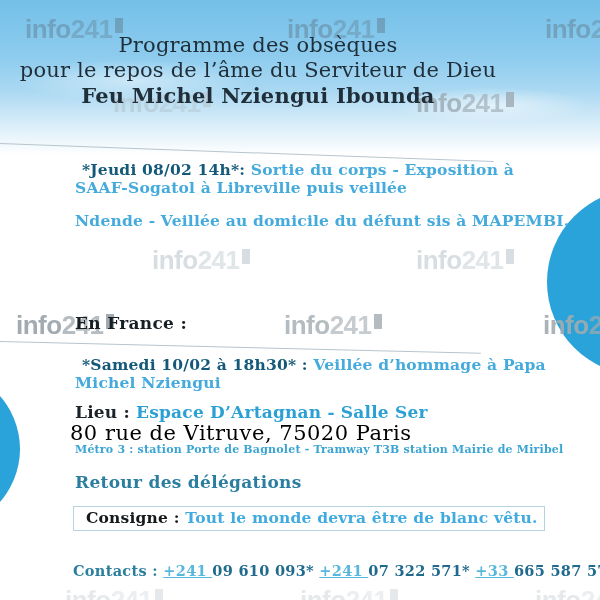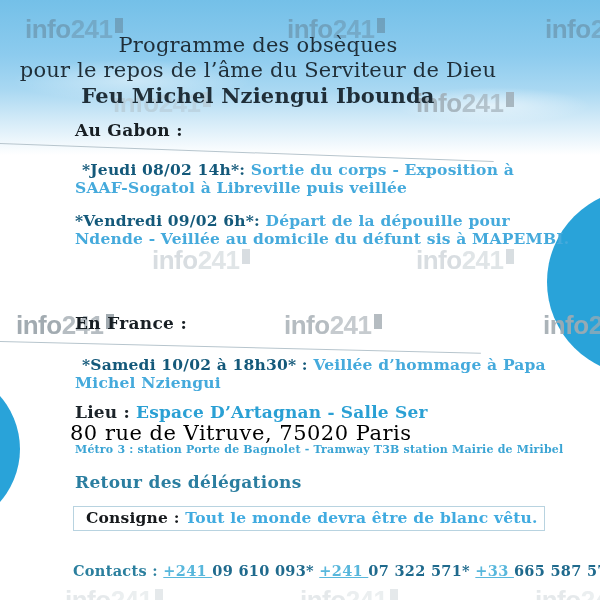--- a/index.html
+++ b/index.html
@@ -97,30 +97,28 @@
   <div class="wm wm-k"><span class="wm-text">info</span><span class="wm-num">241</span><span class="wm-box"></span></div>
   <div class="wm wm-l"><span class="wm-text">info</span><span class="wm-num">241</span><span class="wm-box"></span></div>
   <div class="wm wm-m"><span class="wm-text">info</span><span class="wm-num">241</span></div>
 
   <div class="title">
     <div class="t1">Programme des obsèques</div>
     <div class="t2">pour le repos de l’âme du Serviteur de Dieu</div>
     <div class="t3">Feu Michel Nziengui Ibounda</div>
   </div>
 
-  <div class="heading h-gabon">Au Gabon :</div>
   <div class="rule rule-a"></div>
 
   <div class="event ev1">
     <div class="indent"><span class="dark">*Jeudi 08/02 14h*: </span><span class="blue">Sortie du corps - Exposition à</span></div>
     <div><span class="blue">SAAF-Sogatol à Libreville puis veillée</span></div>
   </div>
 
   <div class="event ev2">
-    <div><span class="dark">*Vendredi 09/02 6h*: </span><span class="blue">Départ de la dépouille pour</span></div>
     <div><span class="blue">Ndende - Veillée au domicile du défunt sis à MAPEMBI.</span></div>
   </div>
 
 
   <div class="heading h-france">En France :</div>
   <div class="rule rule-b"></div>
 
   <div class="event ev4">
     <div class="indent"><span class="dark">*Samedi 10/02 à 18h30* : </span><span class="blue">Veillée d’hommage à Papa</span></div>
     <div><span class="blue">Michel Nziengui</span></div>

